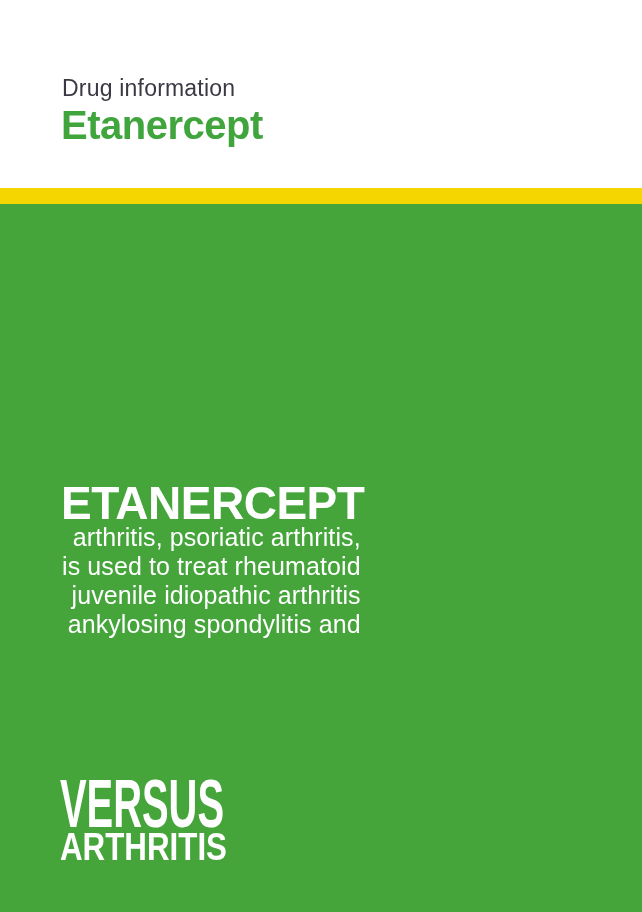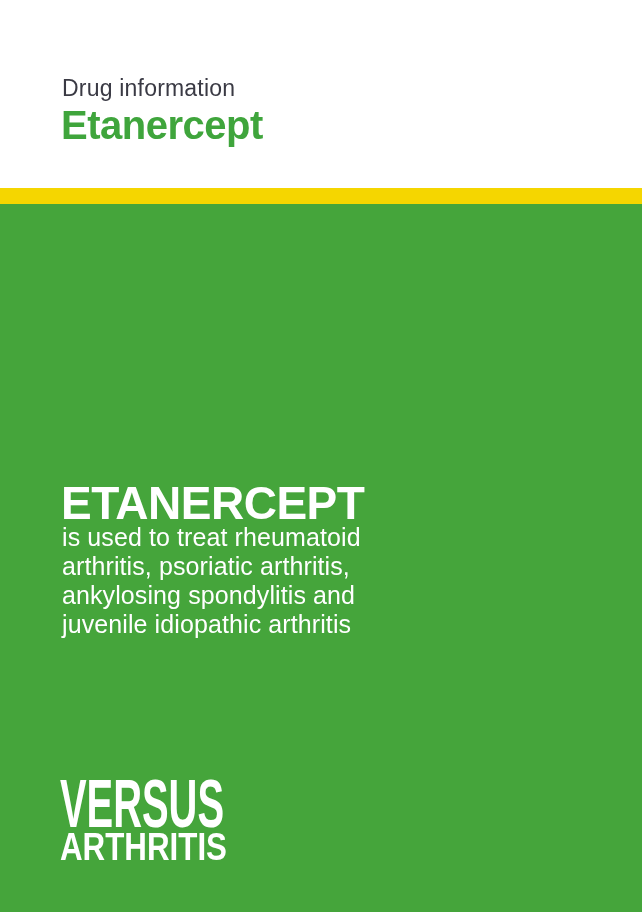--- a/index.html
+++ b/index.html
@@ -5,20 +5,21 @@
   * { margin: 0; padding: 0; box-sizing: border-box; }
   html, body { background: #ffffff; }
   body { font-family: "Liberation Sans", sans-serif; }
 
   .page {
     position: relative;
     width: 642px;
     height: 912px;
     background: #ffffff;
     overflow: hidden;
+    text-align: right;
   }
 
   
   .header {
     position: absolute;
     left: 0; top: 0;
     width: 642px; height: 188px;
     background: #ffffff;
   }
   .eyebrow {
@@ -101,24 +102,24 @@
     <div class="drug-title">Etanercept</div>
   </div>
 
   <div class="yellow-bar"></div>
 
   <div class="cover-panel">
 
     <div class="cover-headline">ETANERCEPT</div>
 
     <div class="cover-description">
+      <span class="description-line">arthritis, psoriatic arthritis,</span>
       <span class="description-line">is used to treat rheumatoid</span>
-      <span class="description-line">arthritis, psoriatic arthritis,</span>
+      <span class="description-line">juvenile idiopathic arthritis</span>
       <span class="description-line">ankylosing spondylitis and</span>
-      <span class="description-line">juvenile idiopathic arthritis</span>
     </div>
 
     <div class="logo">
       <svg width="170" height="86" viewBox="0 0 170 86">
         <text class="logo-line1" x="0" y="49" textLength="164" lengthAdjust="spacingAndGlyphs">VERSUS</text>
         <text class="logo-line2" x="0" y="82" textLength="167" lengthAdjust="spacingAndGlyphs">ARTHRITIS</text>
       </svg>
     </div>
 
   </div>

